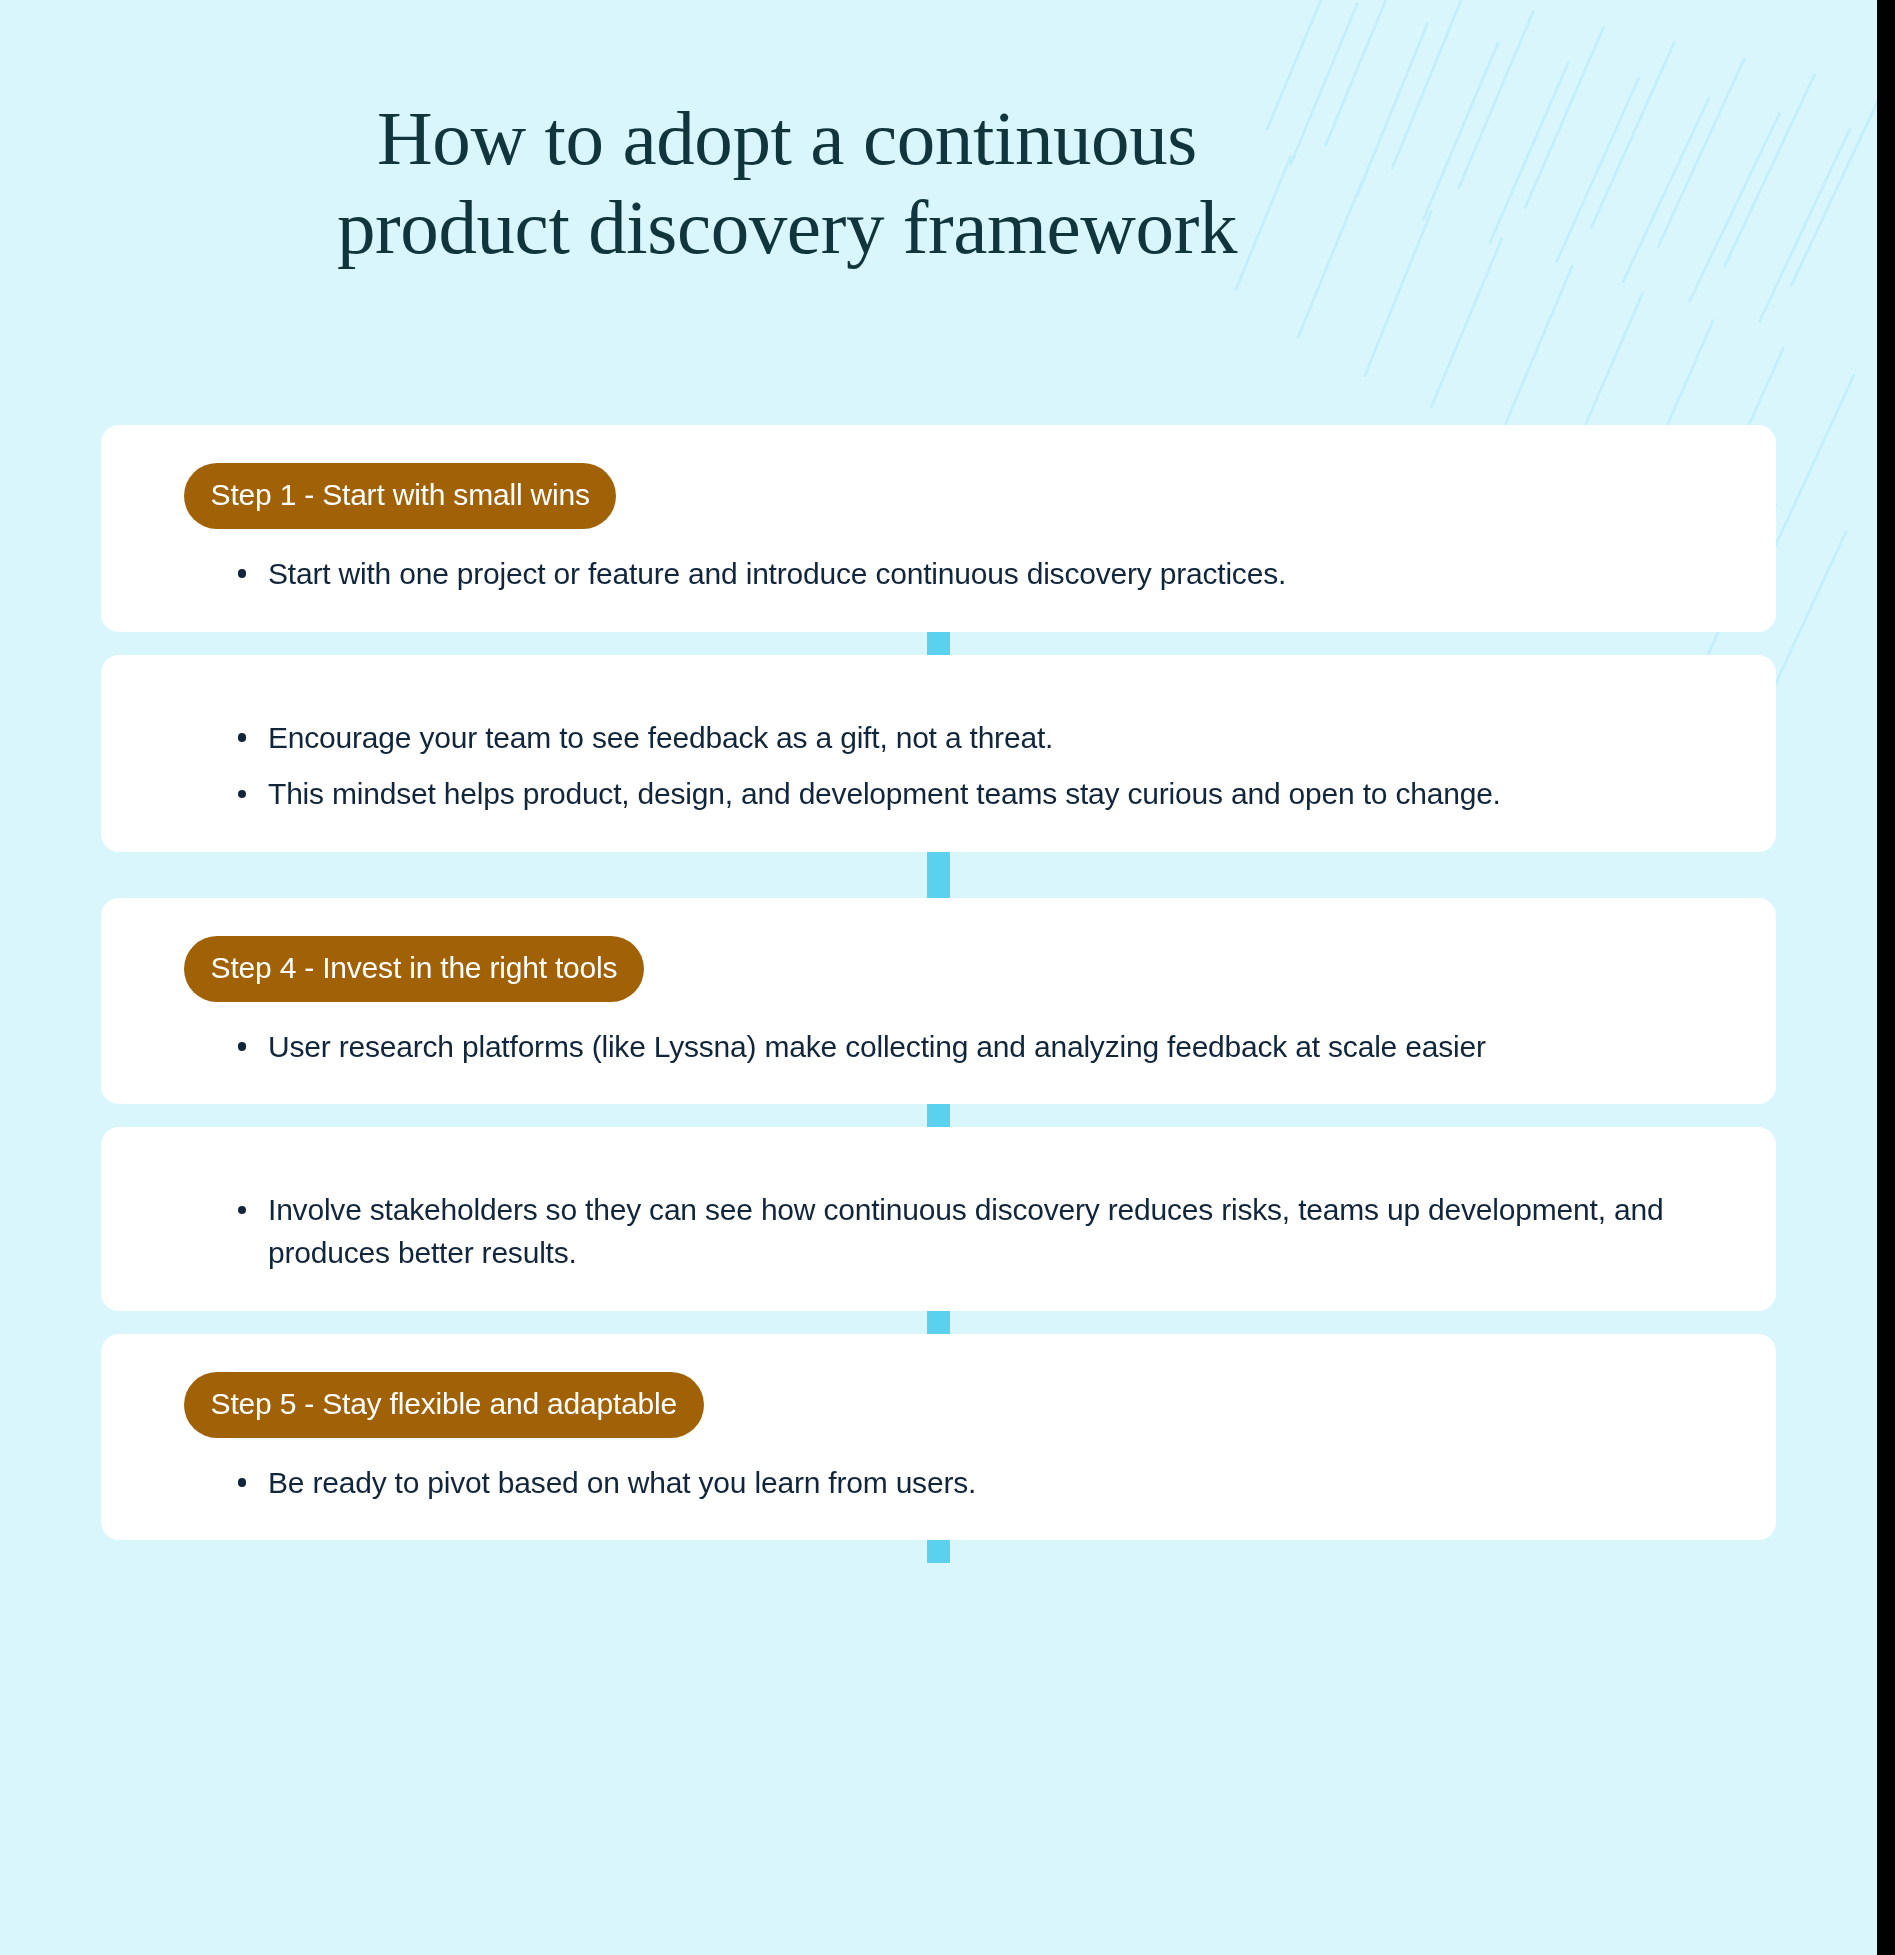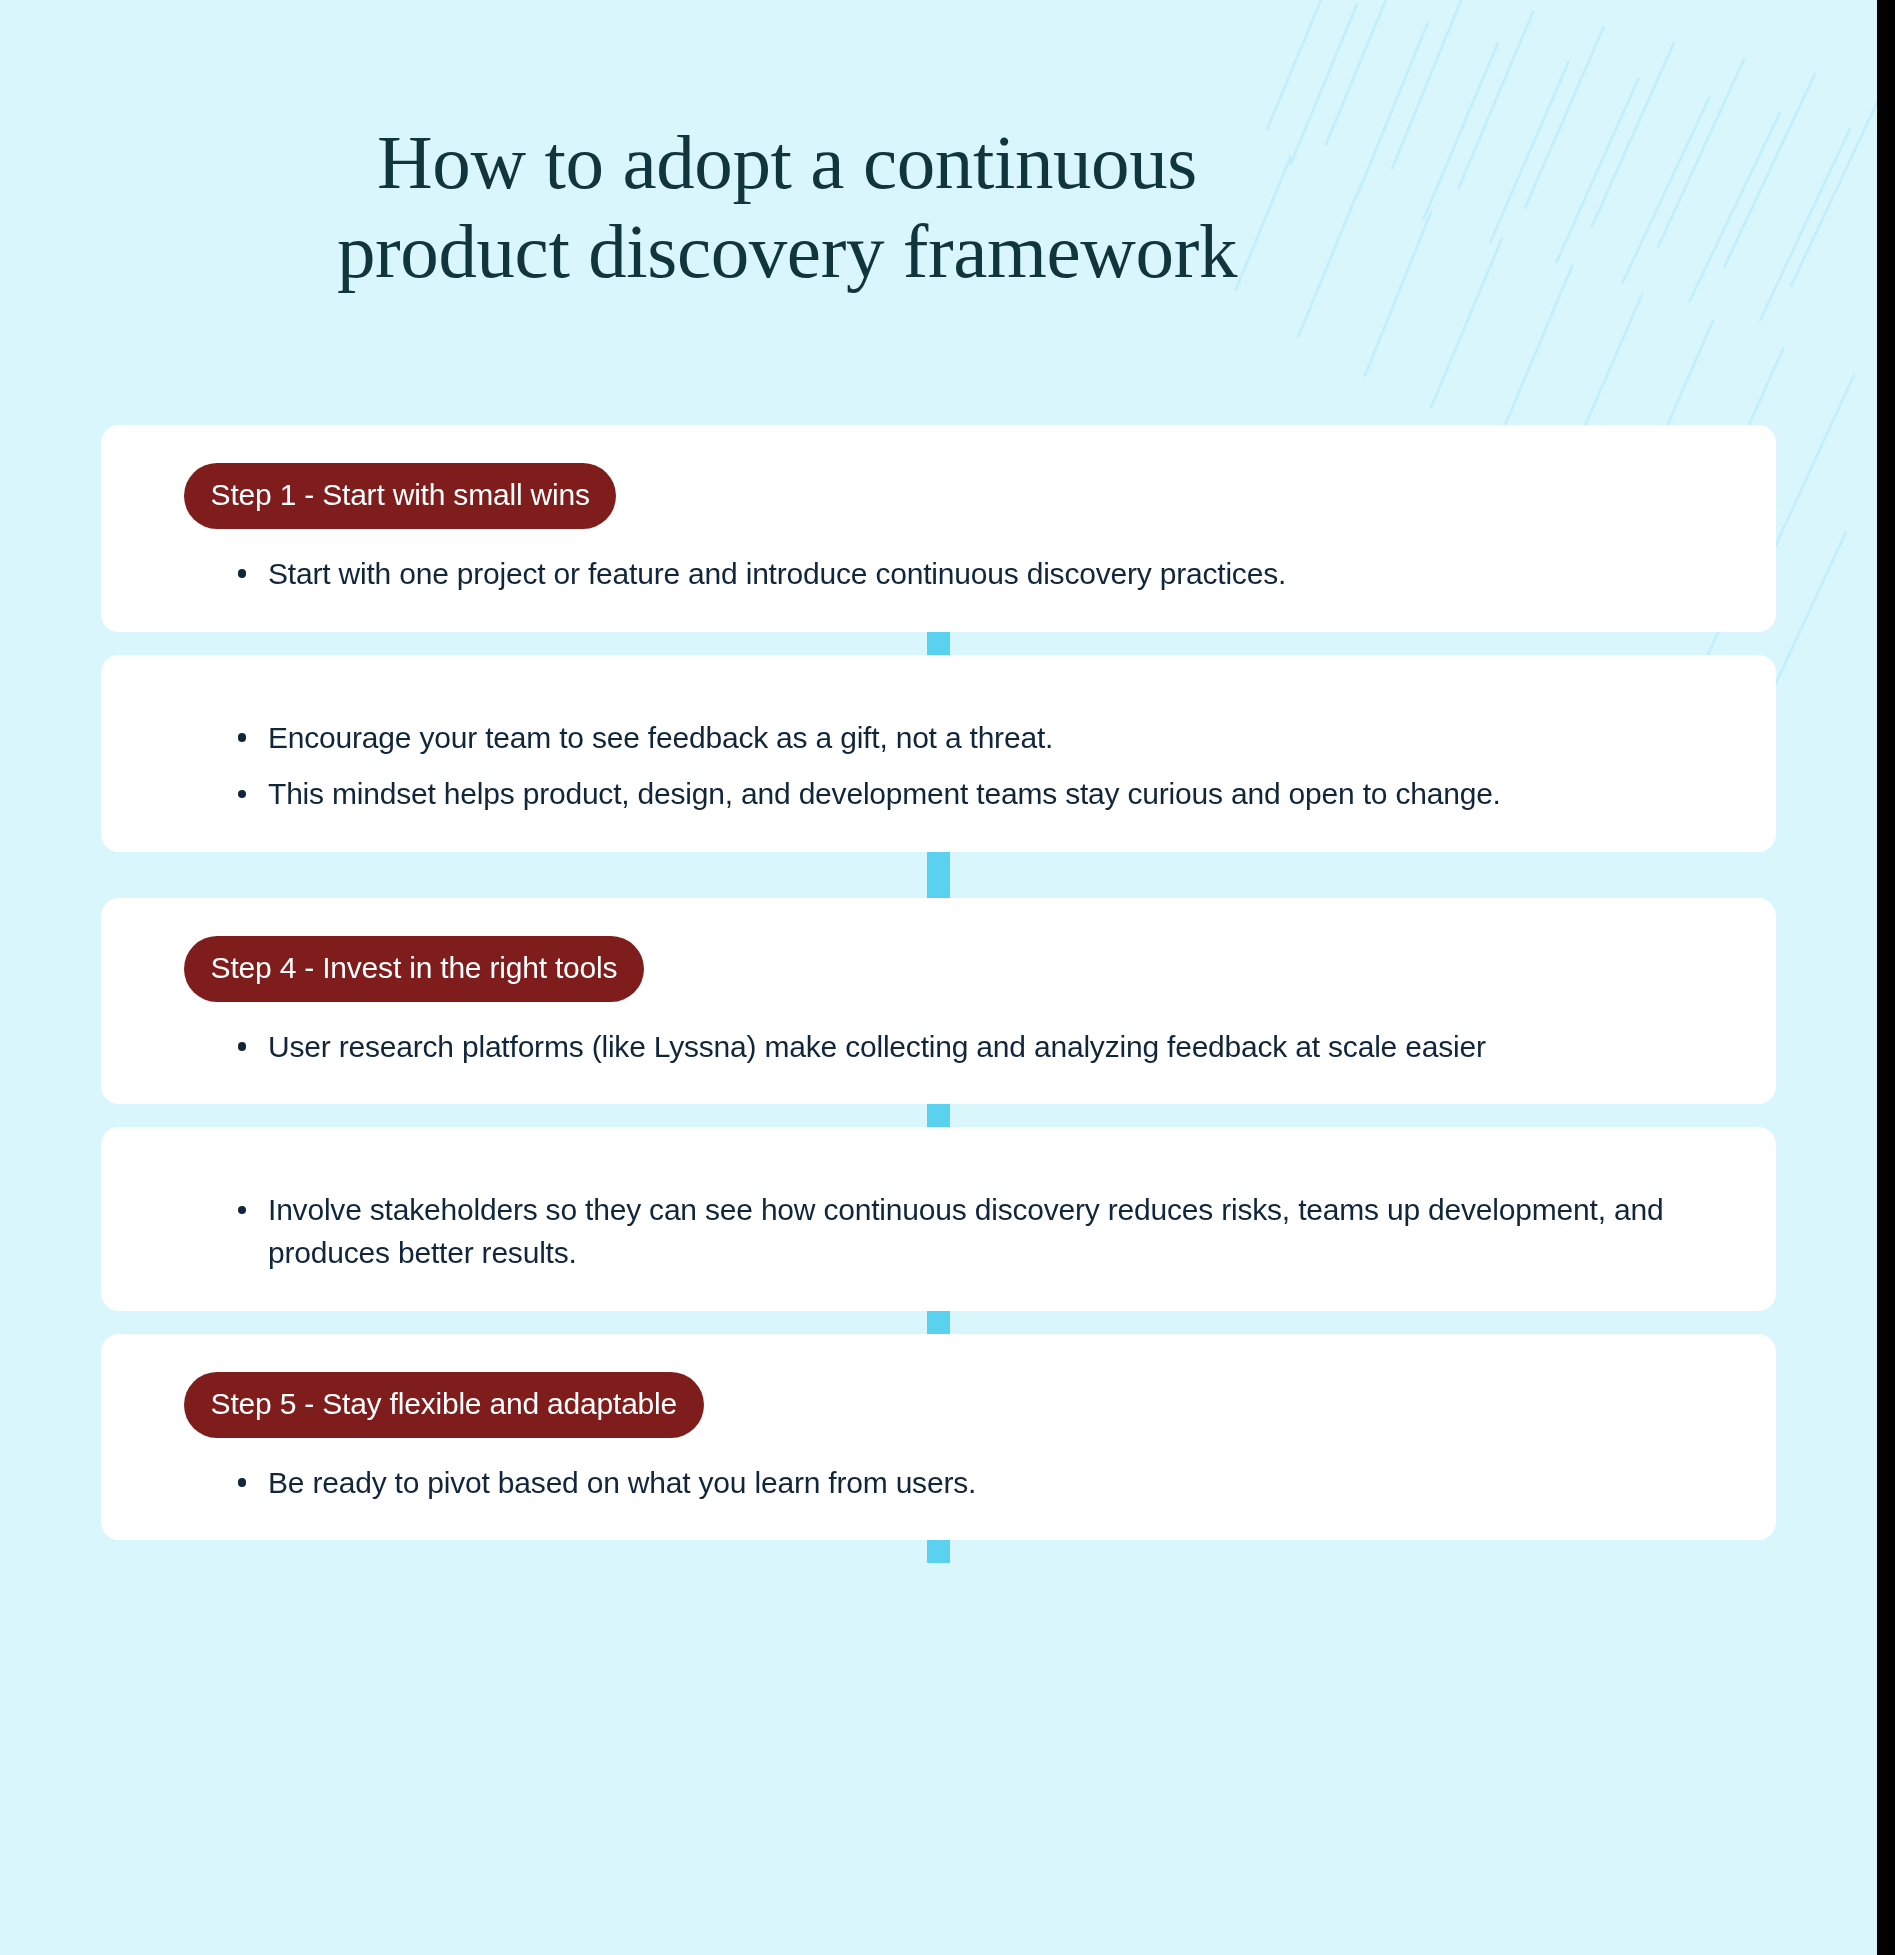--- a/index.html
+++ b/index.html
@@ -17,21 +17,21 @@
 
   
   #right-edge-strip {
     position:absolute; top:0; right:0; width:19px; height:2755px;
     background:#000000; z-index:30;
   }
 
   
   #title-block {
     position:absolute; top:94px; left:0; width:1574px;
-    text-align:center; z-index:5;margin-top:24px;
+    text-align:center; z-index:5;
   }
   #page-title {
     font-family:"Liberation Serif", serif;
     font-size:77px;
     line-height:1.16;
     color:#11353d;
     letter-spacing:-0.4px;
     font-weight:400;
     white-space:pre-line;
     padding:0 242px;
@@ -46,21 +46,21 @@
   .step-card {
     position:relative;
     margin:0 101px;
     background:#ffffff;
     border-radius:18px;
     padding:38px 0 36px 0;
   }
 
   .step-pill {
     display:inline-block;
-    background:#7f1d1d;
+    background:#a16207;
     color:#ffffff;
     border-radius:391px;
     font-size:30px;
     line-height:1;
     font-weight:500;
     padding:17px 26.6px 19px 26.6px;
     margin-left:83px;
     letter-spacing:-0.2px;
   }
 

